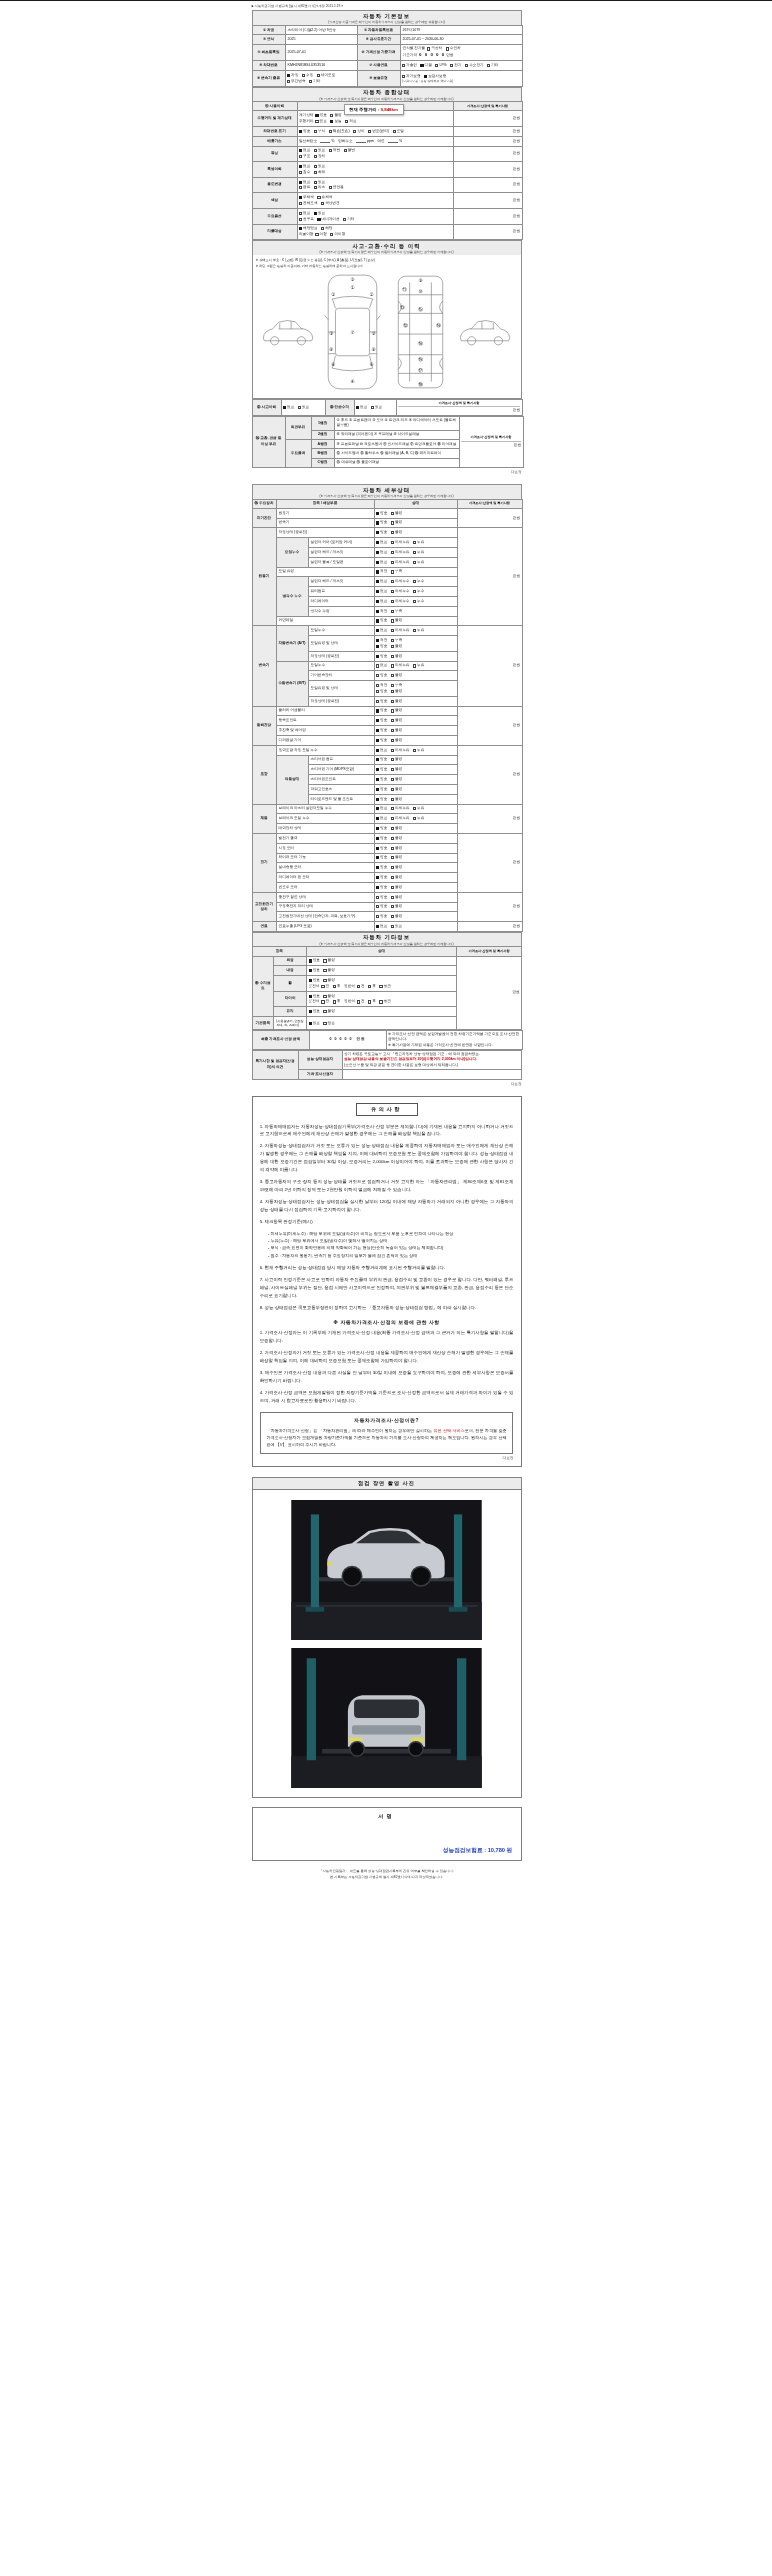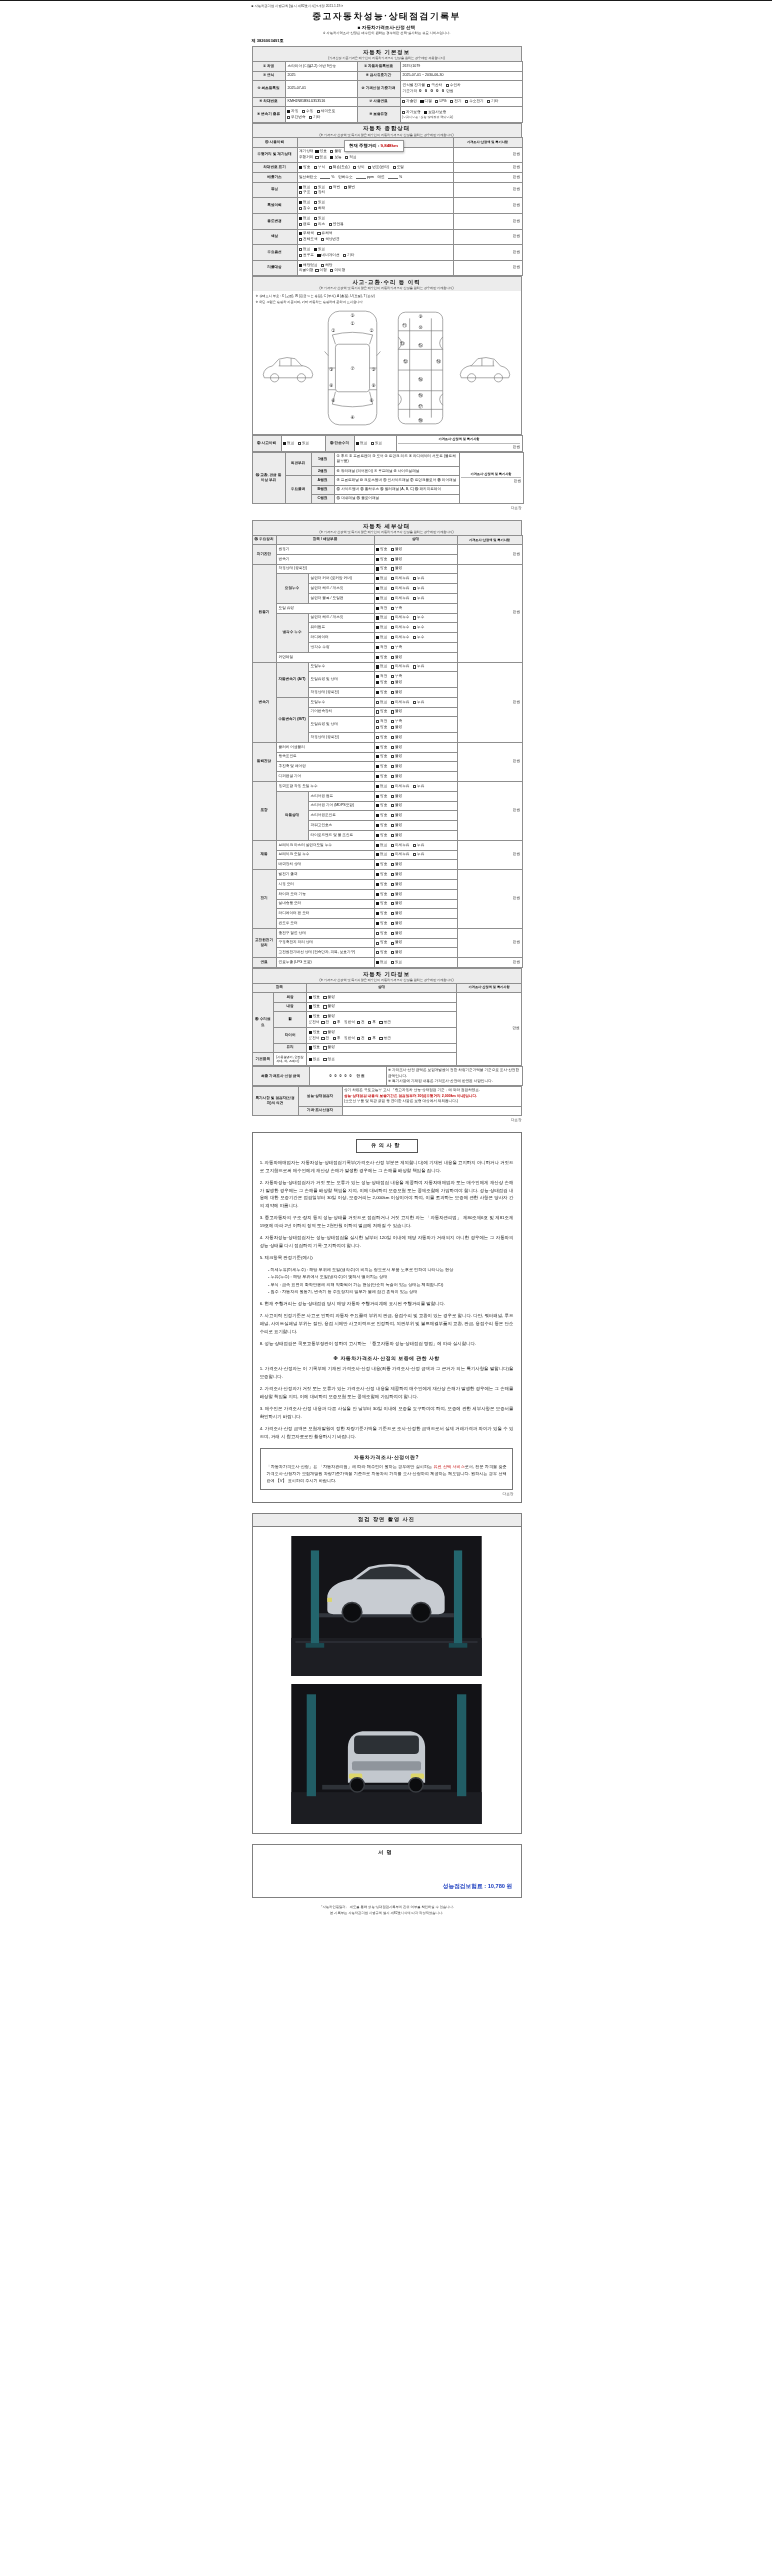--- a/index.html
+++ b/index.html
@@ -65,26 +65,20 @@
 .footer{margin-top:6.2px;text-align:center;font-size:3.3px;color:#333;line-height:1.9;padding-bottom:5.2px}
 </style>
 </head>
 <body>
 
 <div class="page">
 
   <div class="form-ref">■ 자동차관리법 시행규칙 [별지 제82호서식] &lt;개정 2021.1.19.&gt;</div>
 
   <section class="panel">
-    <header class="doc-head">
-      <h1 class="doc-title">중고자동차성능·상태점검기록부</h1>
-      <div class="doc-select">■ 자동차가격조사·산정 선택</div>
-      <div class="doc-select-note">※ 자동차가격조사·산정은 매수인이 원하는 경우에만 선택·실시하는 유료 서비스입니다.</div>
-      <div class="doc-no">제 3826003491호</div>
-    </header>
     <div id="basic-section">
         <div class="sec-head">
           <div class="sec-title">자동차 기본정보</div>
           <div class="sec-sub">(가격산정 기준가격은 매수인이 자동차가격조사·산정을 원하는 경우에만 적용합니다)</div>
         </div>
         <table class="t">
           <colgroup>
             <col style="width:33px">
             <col style="width:72px">
             <col style="width:43px">

